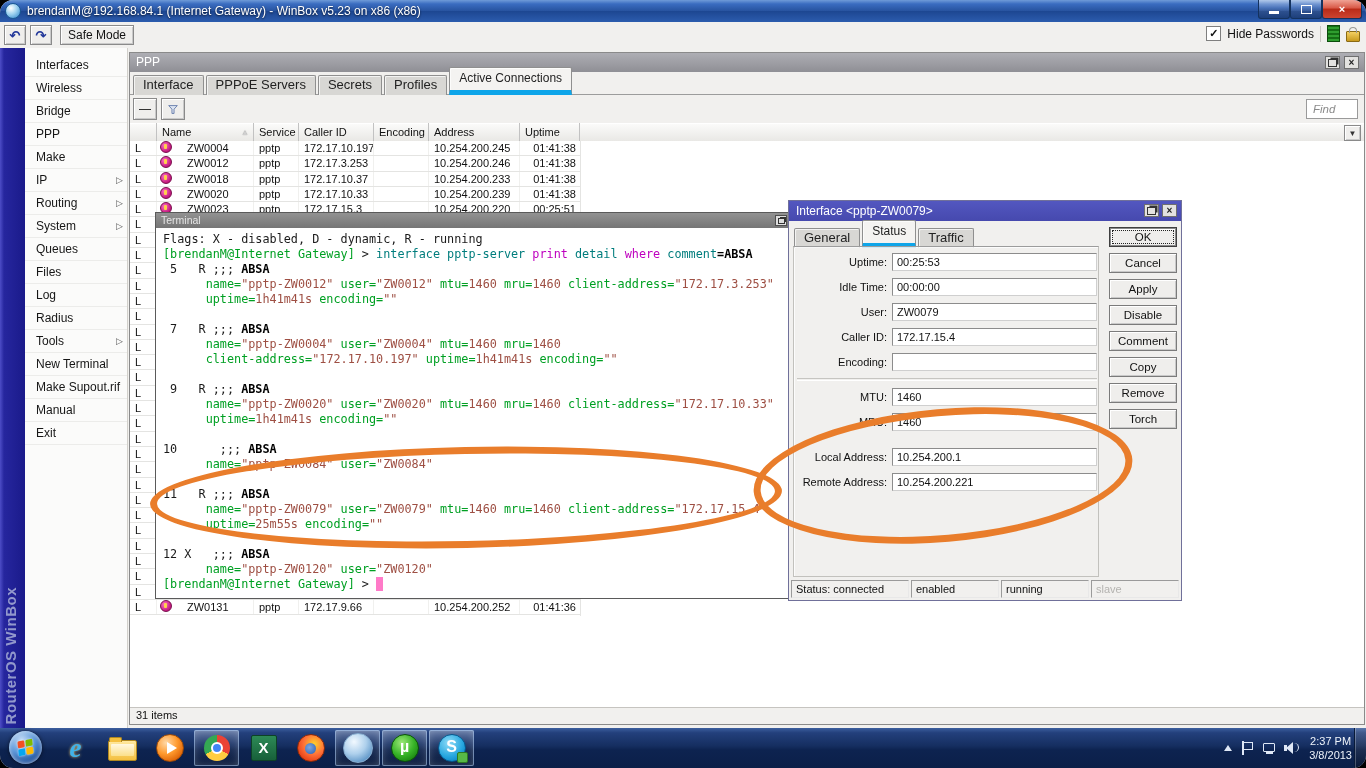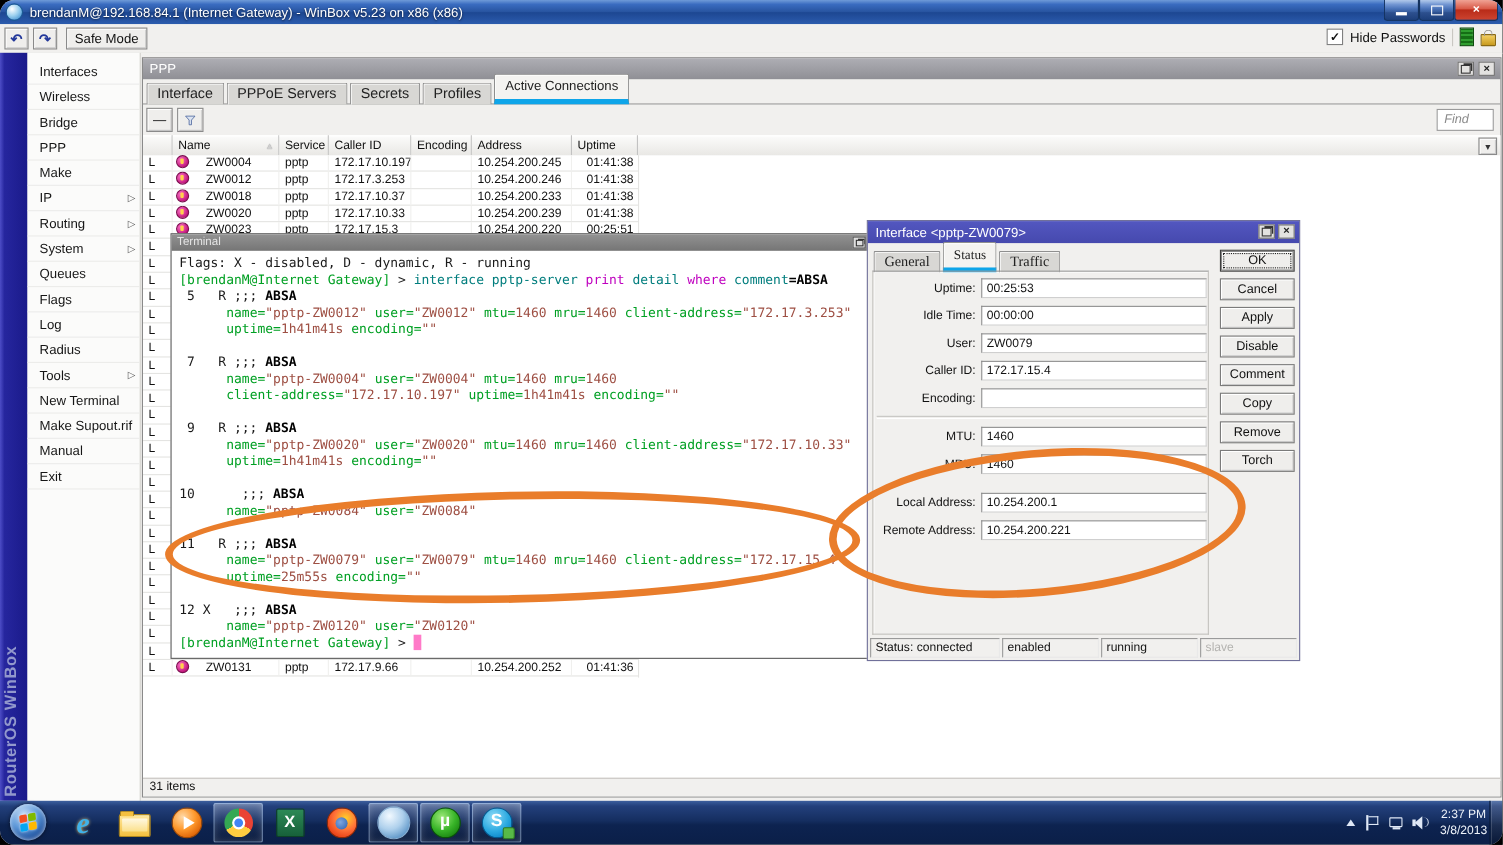--- a/index.html
+++ b/index.html
@@ -129,21 +129,21 @@
   .c-v{color:#9e4f43;}
   .c-b{color:#000;font-weight:bold;}
   .c-cur{background:#ff7ac8;}
   
   #dialog{position:absolute;left:788px;top:152px;width:394px;height:401px;z-index:30;
     background:#f1f0ee;border:1px solid #70709a;box-sizing:border-box;}
   .dlg-title{position:absolute;left:0;top:0;right:0;height:20px;
     background:linear-gradient(#5357c0,#4649ae);color:#fff;font-size:12px;line-height:20px;padding-left:7px;}
   .dlg-restore{right:22px;top:3px;width:15px;height:13px;}
   .dlg-close{right:4px;top:3px;width:15px;height:13px;}
-  #dialog .tabs-row{top:24px;height:22px;left:4px;right:82px;border-bottom:none;padding-left:1px;font-family:Liberation Serif, serif;}
+  #dialog .tabs-row{top:24px;height:22px;left:4px;right:82px;border-bottom:none;padding-left:1px;}
   .dlg-group{position:absolute;left:4px;top:45px;width:306px;height:331px;
     border:1px solid #c2c1bd;border-top:1px solid #9c9c9c;box-shadow:inset 1px 1px 0 rgba(255,255,255,.8);
     box-sizing:border-box;}
   .fields{position:absolute;left:8px;top:52px;width:300px;}
   .fld{display:flex;align-items:center;height:18px;margin-bottom:7px;}
   .fld-label{width:90px;text-align:right;padding-right:5px;font-size:11px;color:#111;white-space:nowrap;}
   .fld-input{flex:1;height:18px;box-sizing:border-box;background:#fff;
     border:1px solid;border-color:#8c8c8c #cfcfcf #cfcfcf #8c8c8c;
     font-size:11px;line-height:16px;padding-left:4px;white-space:nowrap;overflow:hidden;}
   .fld.sep{height:1px;margin:2px 0 8px;border-top:1px solid #c6c5c1;box-shadow:0 1px 0 #fff;}
@@ -317,21 +317,21 @@
         </div>
         <div class="side-item">
           <span class="side-label">System</span>
           <span class="side-arrow has">▷</span>
         </div>
         <div class="side-item">
           <span class="side-label">Queues</span>
           <span class="side-arrow">▷</span>
         </div>
         <div class="side-item">
-          <span class="side-label">Flags</span>
+          <span class="side-label">Files</span>
           <span class="side-arrow">▷</span>
         </div>
         <div class="side-item">
           <span class="side-label">Log</span>
           <span class="side-arrow">▷</span>
         </div>
         <div class="side-item">
           <span class="side-label">Radius</span>
           <span class="side-arrow">▷</span>
         </div>

